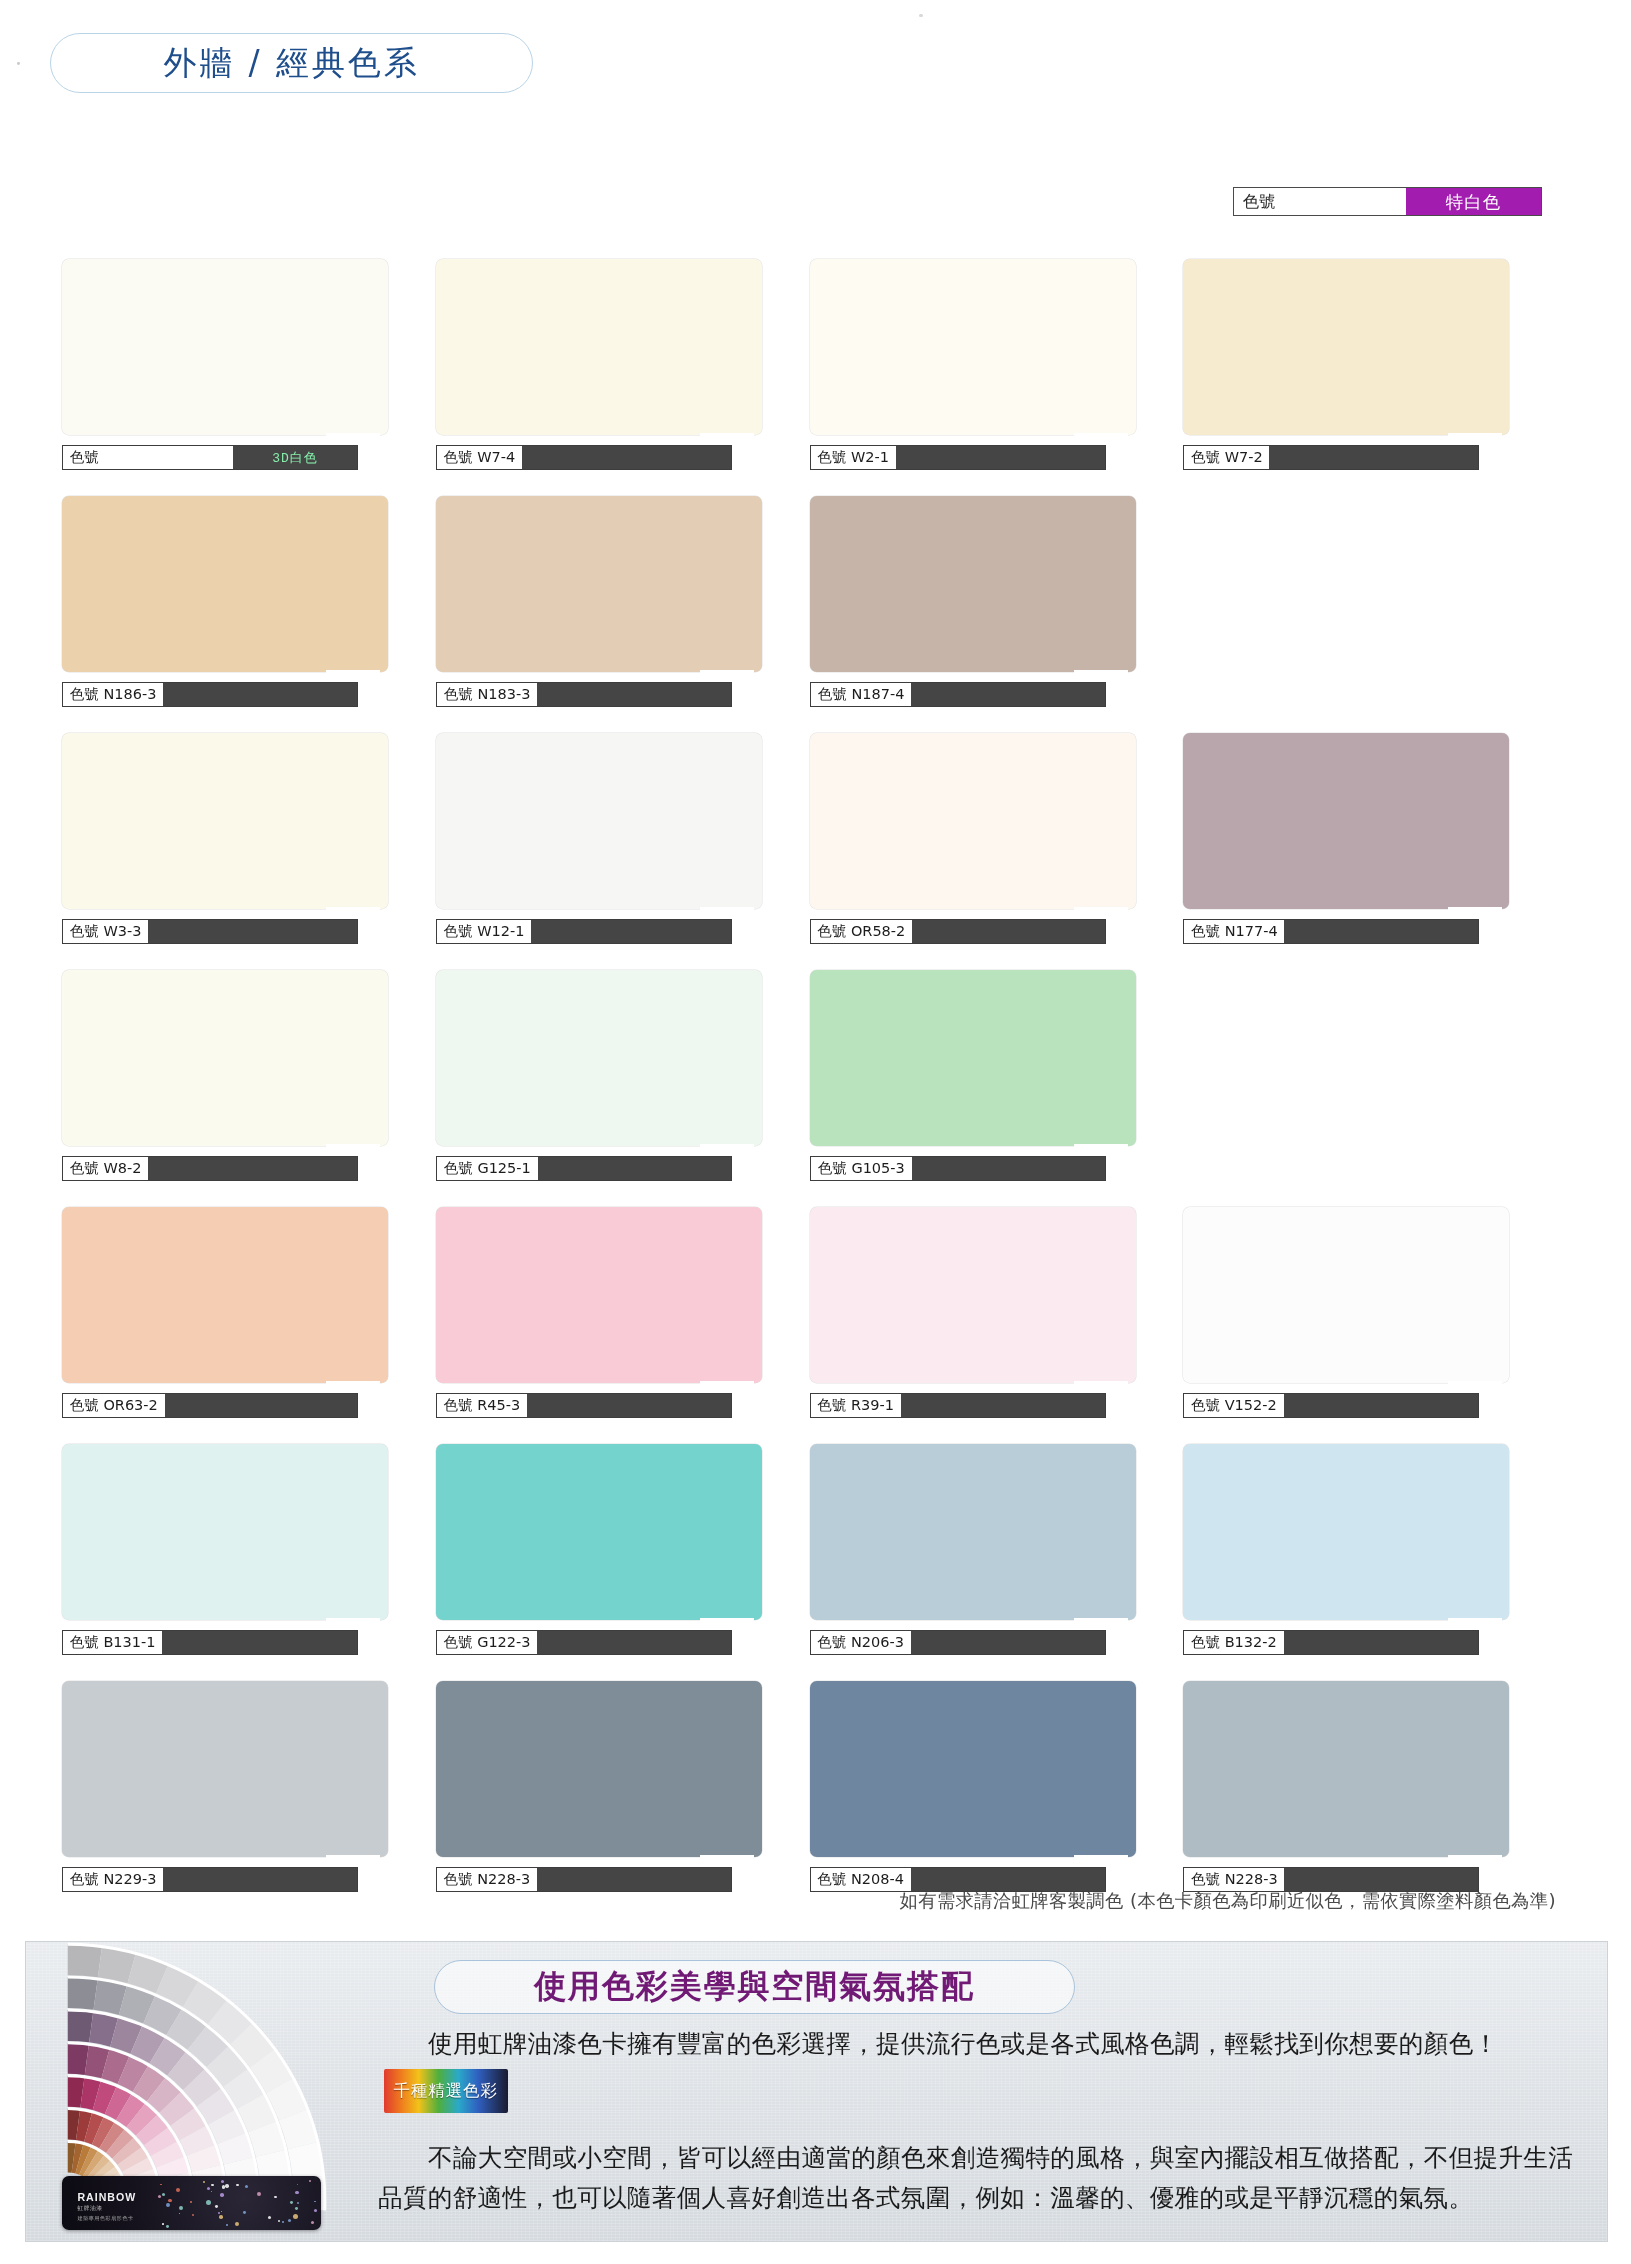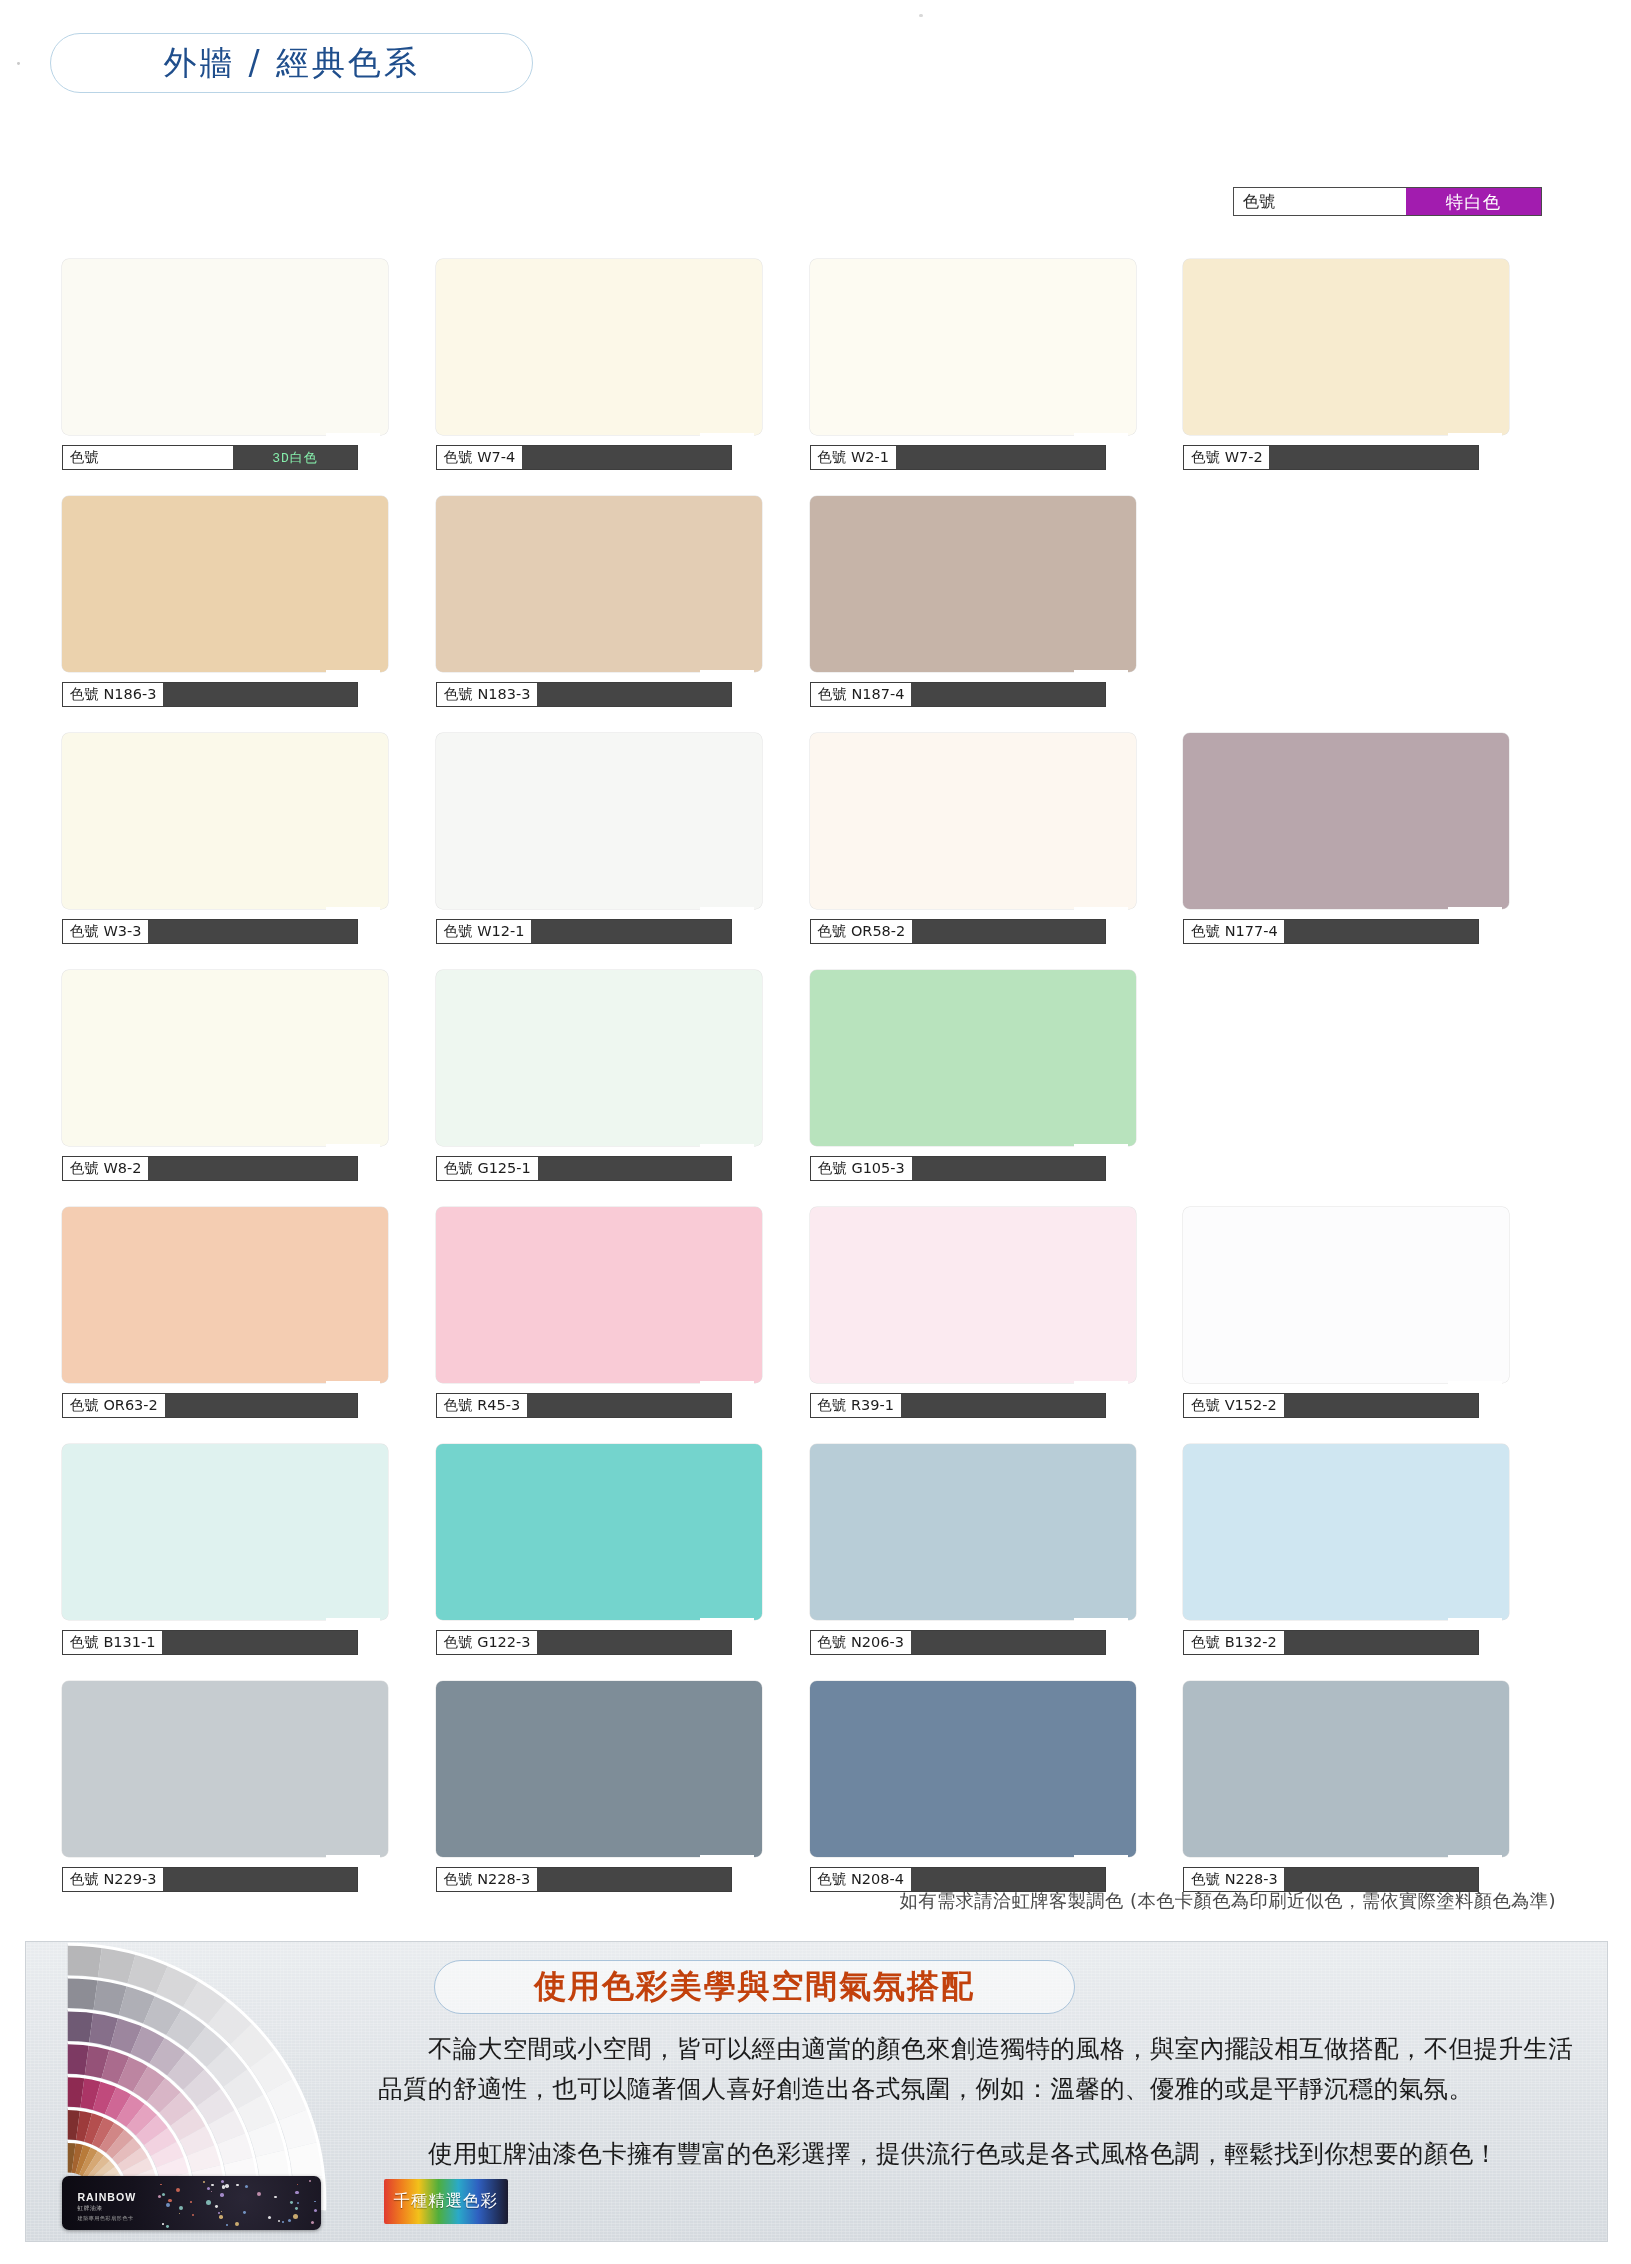--- a/index.html
+++ b/index.html
@@ -284,21 +284,21 @@
     border: 1.9px solid #a9c3da;
     border-radius: 29px;
     background: rgba(255,255,255,0.55);
     display: flex;
     align-items: center;
     justify-content: center;
     box-sizing: border-box;
   }
   #section-heading span {
     font-size: 32px;
-    color: #c2410c;
+    color: #701a75;
     letter-spacing: 1.9px;
     font-family: "DejaVu Sans", sans-serif;
     font-weight: 600;
     white-space: nowrap;
   }
   .body-para {
     margin-top: 15.4px;
     font-size: 24.6px;
     line-height: 40px;
     color: #1a1a1a;
@@ -748,18 +748,18 @@
       <div class="speck" style="width: 3.1px; height: 3.1px; left: 206px; top: 40px; background: rgb(255, 255, 255);"></div>
       <div class="speck" style="width: 3.3px; height: 3.3px; left: 252px; top: 33px; background: rgb(183, 154, 224);"></div>
       <div class="speck" style="width: 2.9px; height: 2.9px; left: 104px; top: 49px; background: rgb(143, 208, 200);"></div>
     </div>
 </div>
 
 <div id="bottom-content">
   <div id="section-heading">
     <span>使用色彩美學與空間氣氛搭配</span>
   </div>
-  <p class="body-para">不論大空間或小空間，皆可以經由適當的顏色來創造獨特的風格，與室內擺設相互做搭配，不但提升生活品質的舒適性，也可以隨著個人喜好創造出各式氛圍，例如：溫馨的、優雅的或是平靜沉穩的氣氛。</p>
   <p class="body-para second">
     <span>使用虹牌油漆色卡擁有豐富的色彩選擇，提供流行色或是各式風格色調，輕鬆找到你想要的顏色！</span><span class="rainbow-badge">千種精選色彩</span>
   </p>
+  <p class="body-para">不論大空間或小空間，皆可以經由適當的顏色來創造獨特的風格，與室內擺設相互做搭配，不但提升生活品質的舒適性，也可以隨著個人喜好創造出各式氛圍，例如：溫馨的、優雅的或是平靜沉穩的氣氛。</p>
 </div>
 
 
 </body></html>

